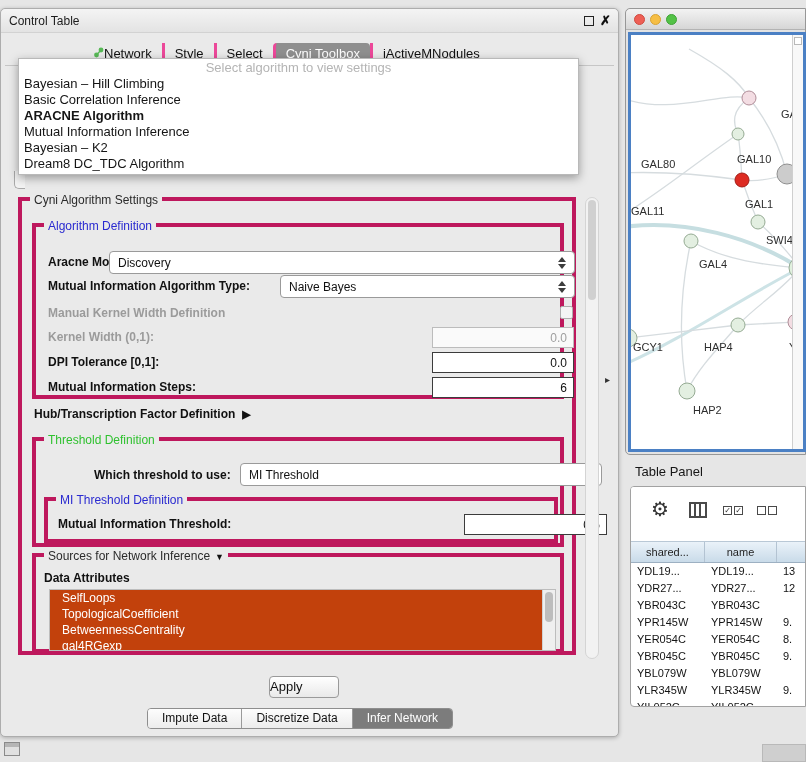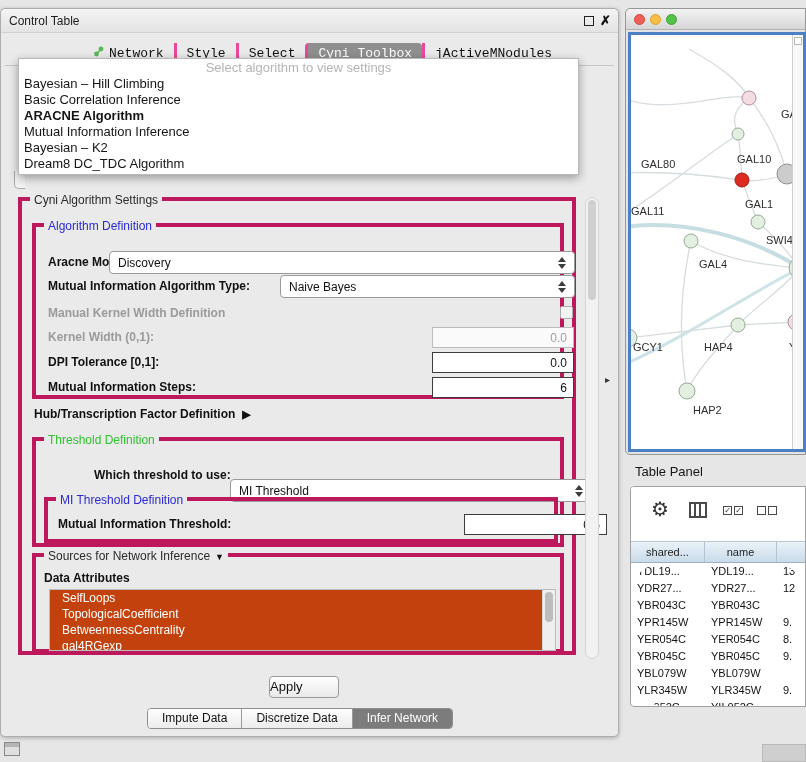--- a/index.html
+++ b/index.html
@@ -17,21 +17,21 @@
     background:#eaeaea; border:1px solid #adadad; border-radius:5px;
     box-shadow:0 1px 4px rgba(0,0,0,.25);
   }
   .cp-titlebar { position:absolute; top:0; left:0; right:0; height:24px;
     background:linear-gradient(#f4f4f4,#e3e3e3); border-bottom:1px solid #d2d2d2; border-radius:5px 5px 0 0; }
   .cp-title { position:absolute; left:8px; top:5px; font-size:12px; color:#1c1c1c; }
   .cp-btn-restore { position:absolute; right:24px; top:7px; width:10px; height:10px; border:1.5px solid #222; background:transparent; }
   .cp-btn-close { position:absolute; right:7px; top:4px; font-size:13px; font-weight:bold; color:#111; line-height:15px; }
 
   .cp-tabs { position:absolute; left:82px; top:32px; height:25px; display:flex; align-items:center; }
-  .cp-tab { padding:3px 10px 4px; font-size:13px; color:#111; display:flex; align-items:center; gap:5px; white-space:nowrap;font-family:Liberation Mono, monospace; }
+  .cp-tab { padding:3px 10px 4px; font-size:13px; color:#111; display:flex; align-items:center; white-space:nowrap; }
   .cp-tab + .cp-tab { border-left:3px solid #ec4899; }
   .cp-tab.active { background:#8f8f8f; color:#fff; border-radius:4px; }
   .tabs-underline { position:absolute; left:4px; right:4px; top:56px; border-bottom:1px solid #c6c6c6; }
 
   
   .algo-popup { position:absolute; left:17px; top:49px; width:561px; background:#fff;
     border:1px solid #b9b9b9; box-shadow:0 3px 9px rgba(0,0,0,.35); z-index:20; padding:1px 0 2px; }
   .popup-item { height:16px; line-height:16px; font-size:13px; padding-left:5px; color:#151515; white-space:nowrap; }
   .popup-item.placeholder { color:#b4b4b4; text-align:center; padding-left:0; }
   .popup-item.selected { font-weight:bold; }
@@ -115,21 +115,21 @@
     background:linear-gradient(90deg,#fff 0 3px,#4a4a4a 3px 5px,#fff 5px 8px,#4a4a4a 8px 10px,#fff 10px 14px); }
   .pair { position:absolute; top:19px; display:flex; gap:2px; }
   .pair.checked { left:92px; }
   .pair.empty { left:126px; }
   .pair .bx { width:9px; height:9px; border:1px solid #4a4a4a; font-size:8px; line-height:8px; color:#2e2e2e; text-align:center; }
   .tbl-header { position:absolute; top:54px; left:0; right:0; height:22px; display:flex;
     background:linear-gradient(#eaf2f9,#c9dbe9); border-top:1px solid #b9c8d6; border-bottom:1px solid #9db0c2; }
   .th { font-size:11px; color:#1f1f1f; line-height:20px; text-align:center;
     border-right:1px solid #b3c3d2; overflow:hidden; white-space:nowrap; }
   .th:nth-child(1){ width:74px; } .th:nth-child(2){ width:72px; } .th:nth-child(3){ flex:1; border-right:none; }
-  .tbl-body { position:absolute; top:76px; left:0; right:0; bottom:0; overflow:hidden;border-radius:32px; }
+  .tbl-body { position:absolute; top:76px; left:0; right:0; bottom:0; overflow:hidden; }
   .tr { display:flex; height:17px; }
   .td { font-size:11px; line-height:17px; padding-left:6px; white-space:nowrap; overflow:hidden; color:#131313; }
   .td:nth-child(1){ width:74px; } .td:nth-child(2){ width:72px; } .td:nth-child(3){ flex:1; }
 
   
   .mini-icon { position:absolute; left:4px; top:742px; width:16px; height:14px;
     border:1px solid #8a8a8a; background:#e0e0e0; }
   .mini-icon::before { content:""; position:absolute; left:0; right:0; top:0; height:4px; background:#b5b5b5; }
   .br-box { position:absolute; left:762px; top:744px; width:44px; height:18px; background:#cfcfcf; border:1px solid #b9b9b9; }
 </style>
@@ -209,21 +209,21 @@
       </div>
 
       <div class="hub-row">
         <span>Hub/Transcription Factor Definition</span><span class="tri">▶</span>
       </div>
 
       <div class="fieldset" style="left:10px; top:236px; width:532px; height:110px;">
         <span class="legend green">Threshold Definition</span>
 
         <span class="lbl" style="left:58px; top:27px;">Which threshold to use:</span>
-        <div class="combo" style="left:194px; top:22px; width:362px;margin-top:16px;">
+        <div class="combo" style="left:204px; top:22px; width:362px;">
           <span class="val">MI Threshold</span>
           <span class="arrows">
               <i class="arrow-up"></i>
               <i class="arrow-down"></i>
             </span>
         </div>
 
         <div class="fieldset" style="left:8px; top:56px; width:514px; height:46px;">
           <span class="legend blue">MI Threshold Definition</span>
           <span class="lbl" style="left:10px; top:16px;">Mutual Information Threshold:</span>

